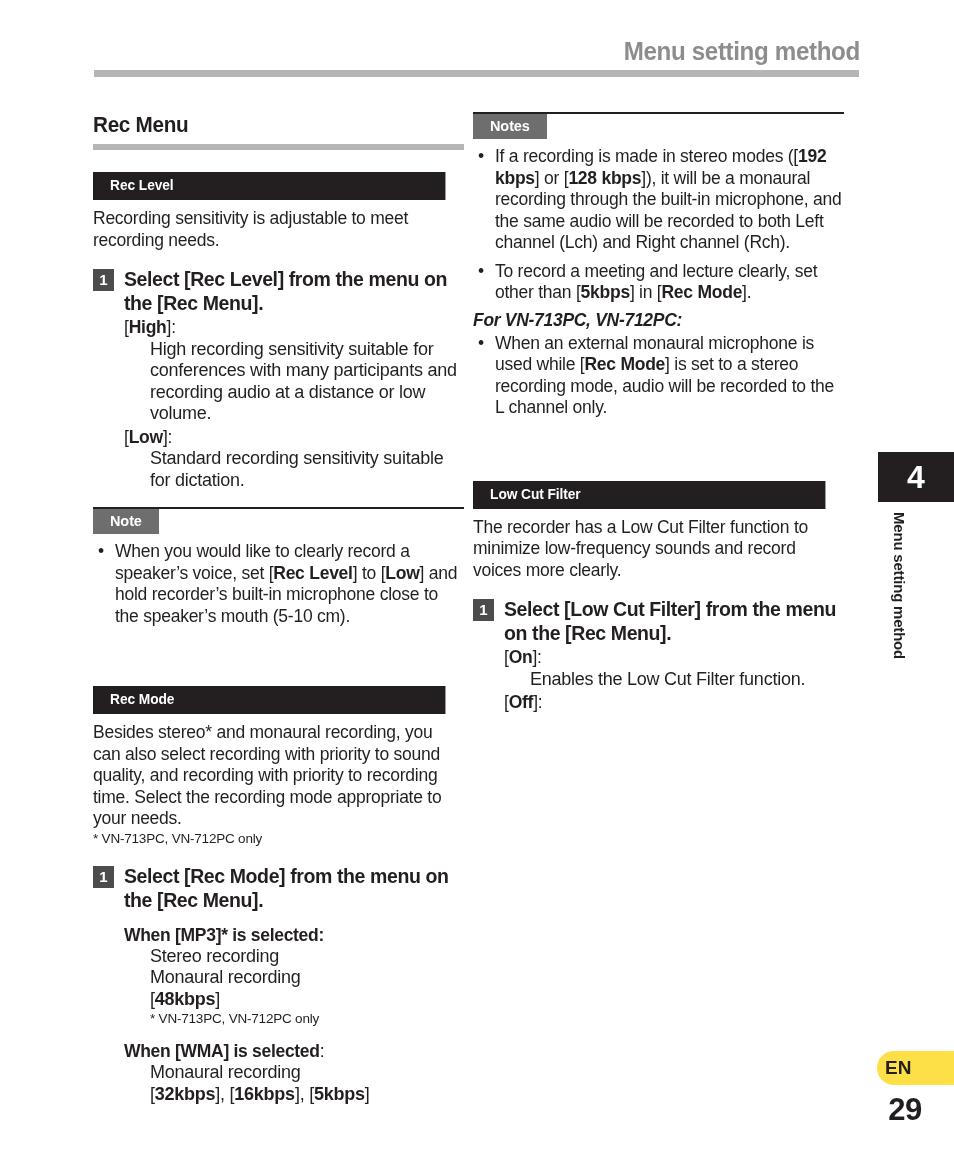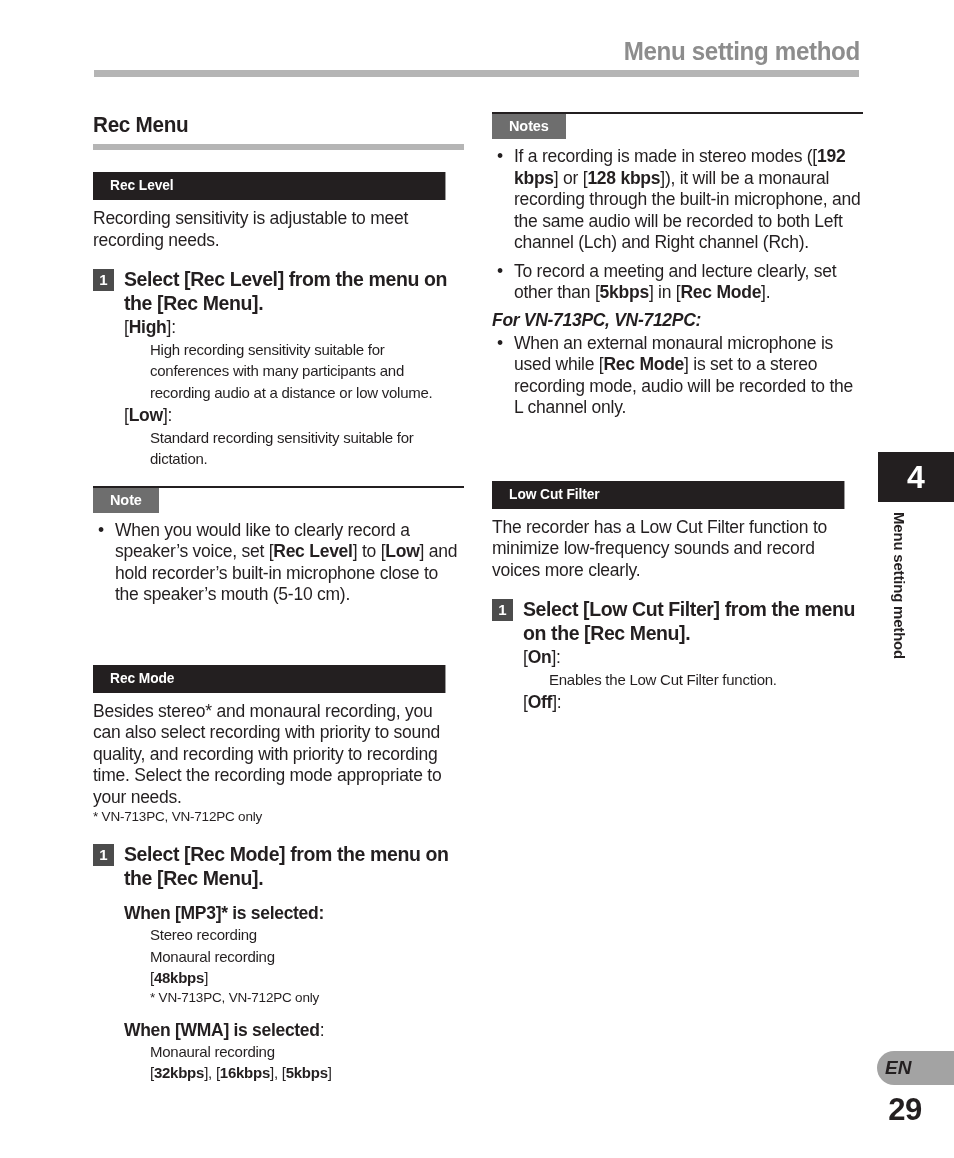--- a/index.html
+++ b/index.html
@@ -44,21 +44,21 @@
     background: #b5b5b5;
   }
 
   
   .col {
     position: absolute;
     top: 112px;
     width: 371px;
   }
   .col-left  { left: 93px; }
-  .col-right { left: 492px; }
+  .col-right { left: 473px; }
 
   
   .section-title {
     font-size: 22px;
     font-weight: bold;
     letter-spacing: -0.3px;
     color: #231f20;
     margin: 0 0 6px 0;
     transform: scaleX(0.94);
     transform-origin: left center;
@@ -145,21 +145,21 @@
   .step-body { margin-left: 31px; }
 
   
   .dt {
     font-size: 17.5px;
     line-height: 21.5px;
     letter-spacing: -0.25px;
     margin-top: 2px;
   }
   .dd {
-    font-size: 15px;
+    font-size: 18px;
     line-height: 21.5px;
     letter-spacing: -0.25px;
     padding-left: 26px;
   }
   .sub-head {
     font-size: 17.5px;
     line-height: 22px;
     font-weight: bold;
     letter-spacing: -0.3px;
     margin-top: 12px;
@@ -222,30 +222,29 @@
     white-space: nowrap;
   }
 
   
   .lang-badge {
     position: absolute;
     left: 877px;
     top: 1051px;
     width: 77px;
     height: 34px;
-    background: #a3a3a3;
+    background: #fde047;
     border-top-left-radius: 17px;
     border-bottom-left-radius: 17px;
     color: #231f20;
     font-size: 19px;
     font-weight: bold;
     line-height: 34px;
     padding-left: 8px;
     box-sizing: border-box;
-    font-style: italic;
   }
   .page-number {
     position: absolute;
     left: 877px;
     top: 1092px;
     width: 56px;
     text-align: center;
     font-size: 31px;
     font-weight: bold;
     color: #231f20;

